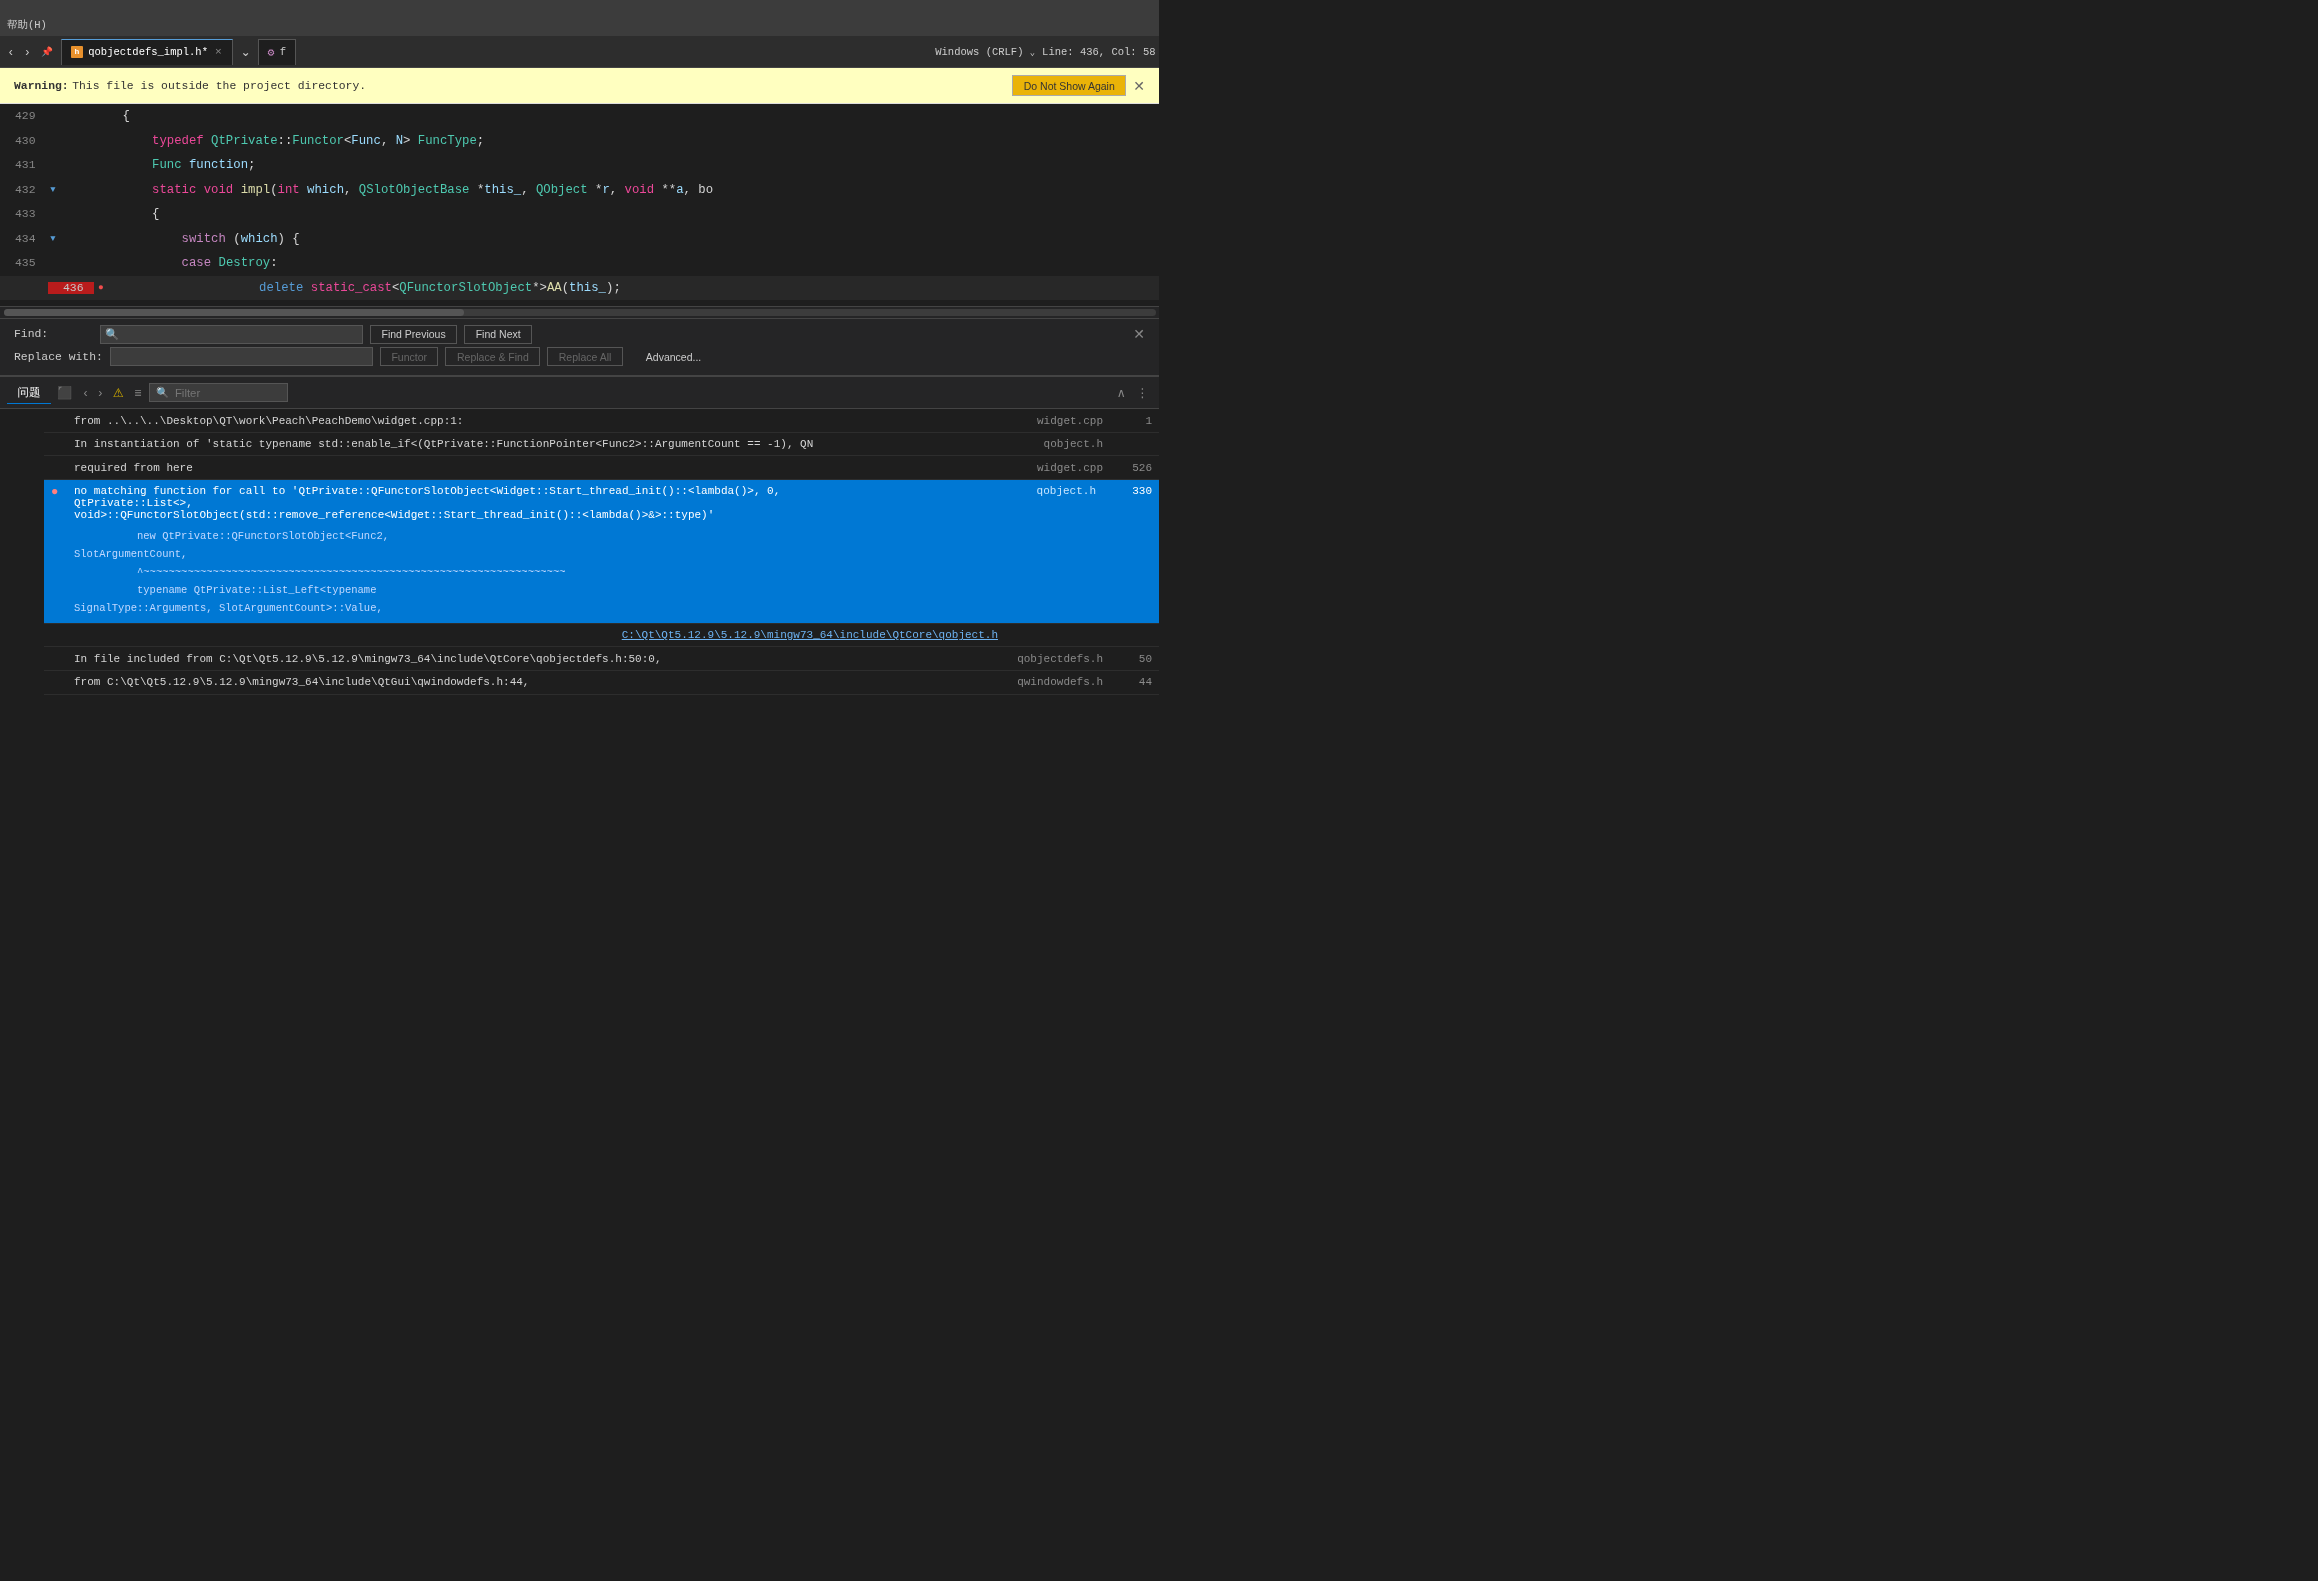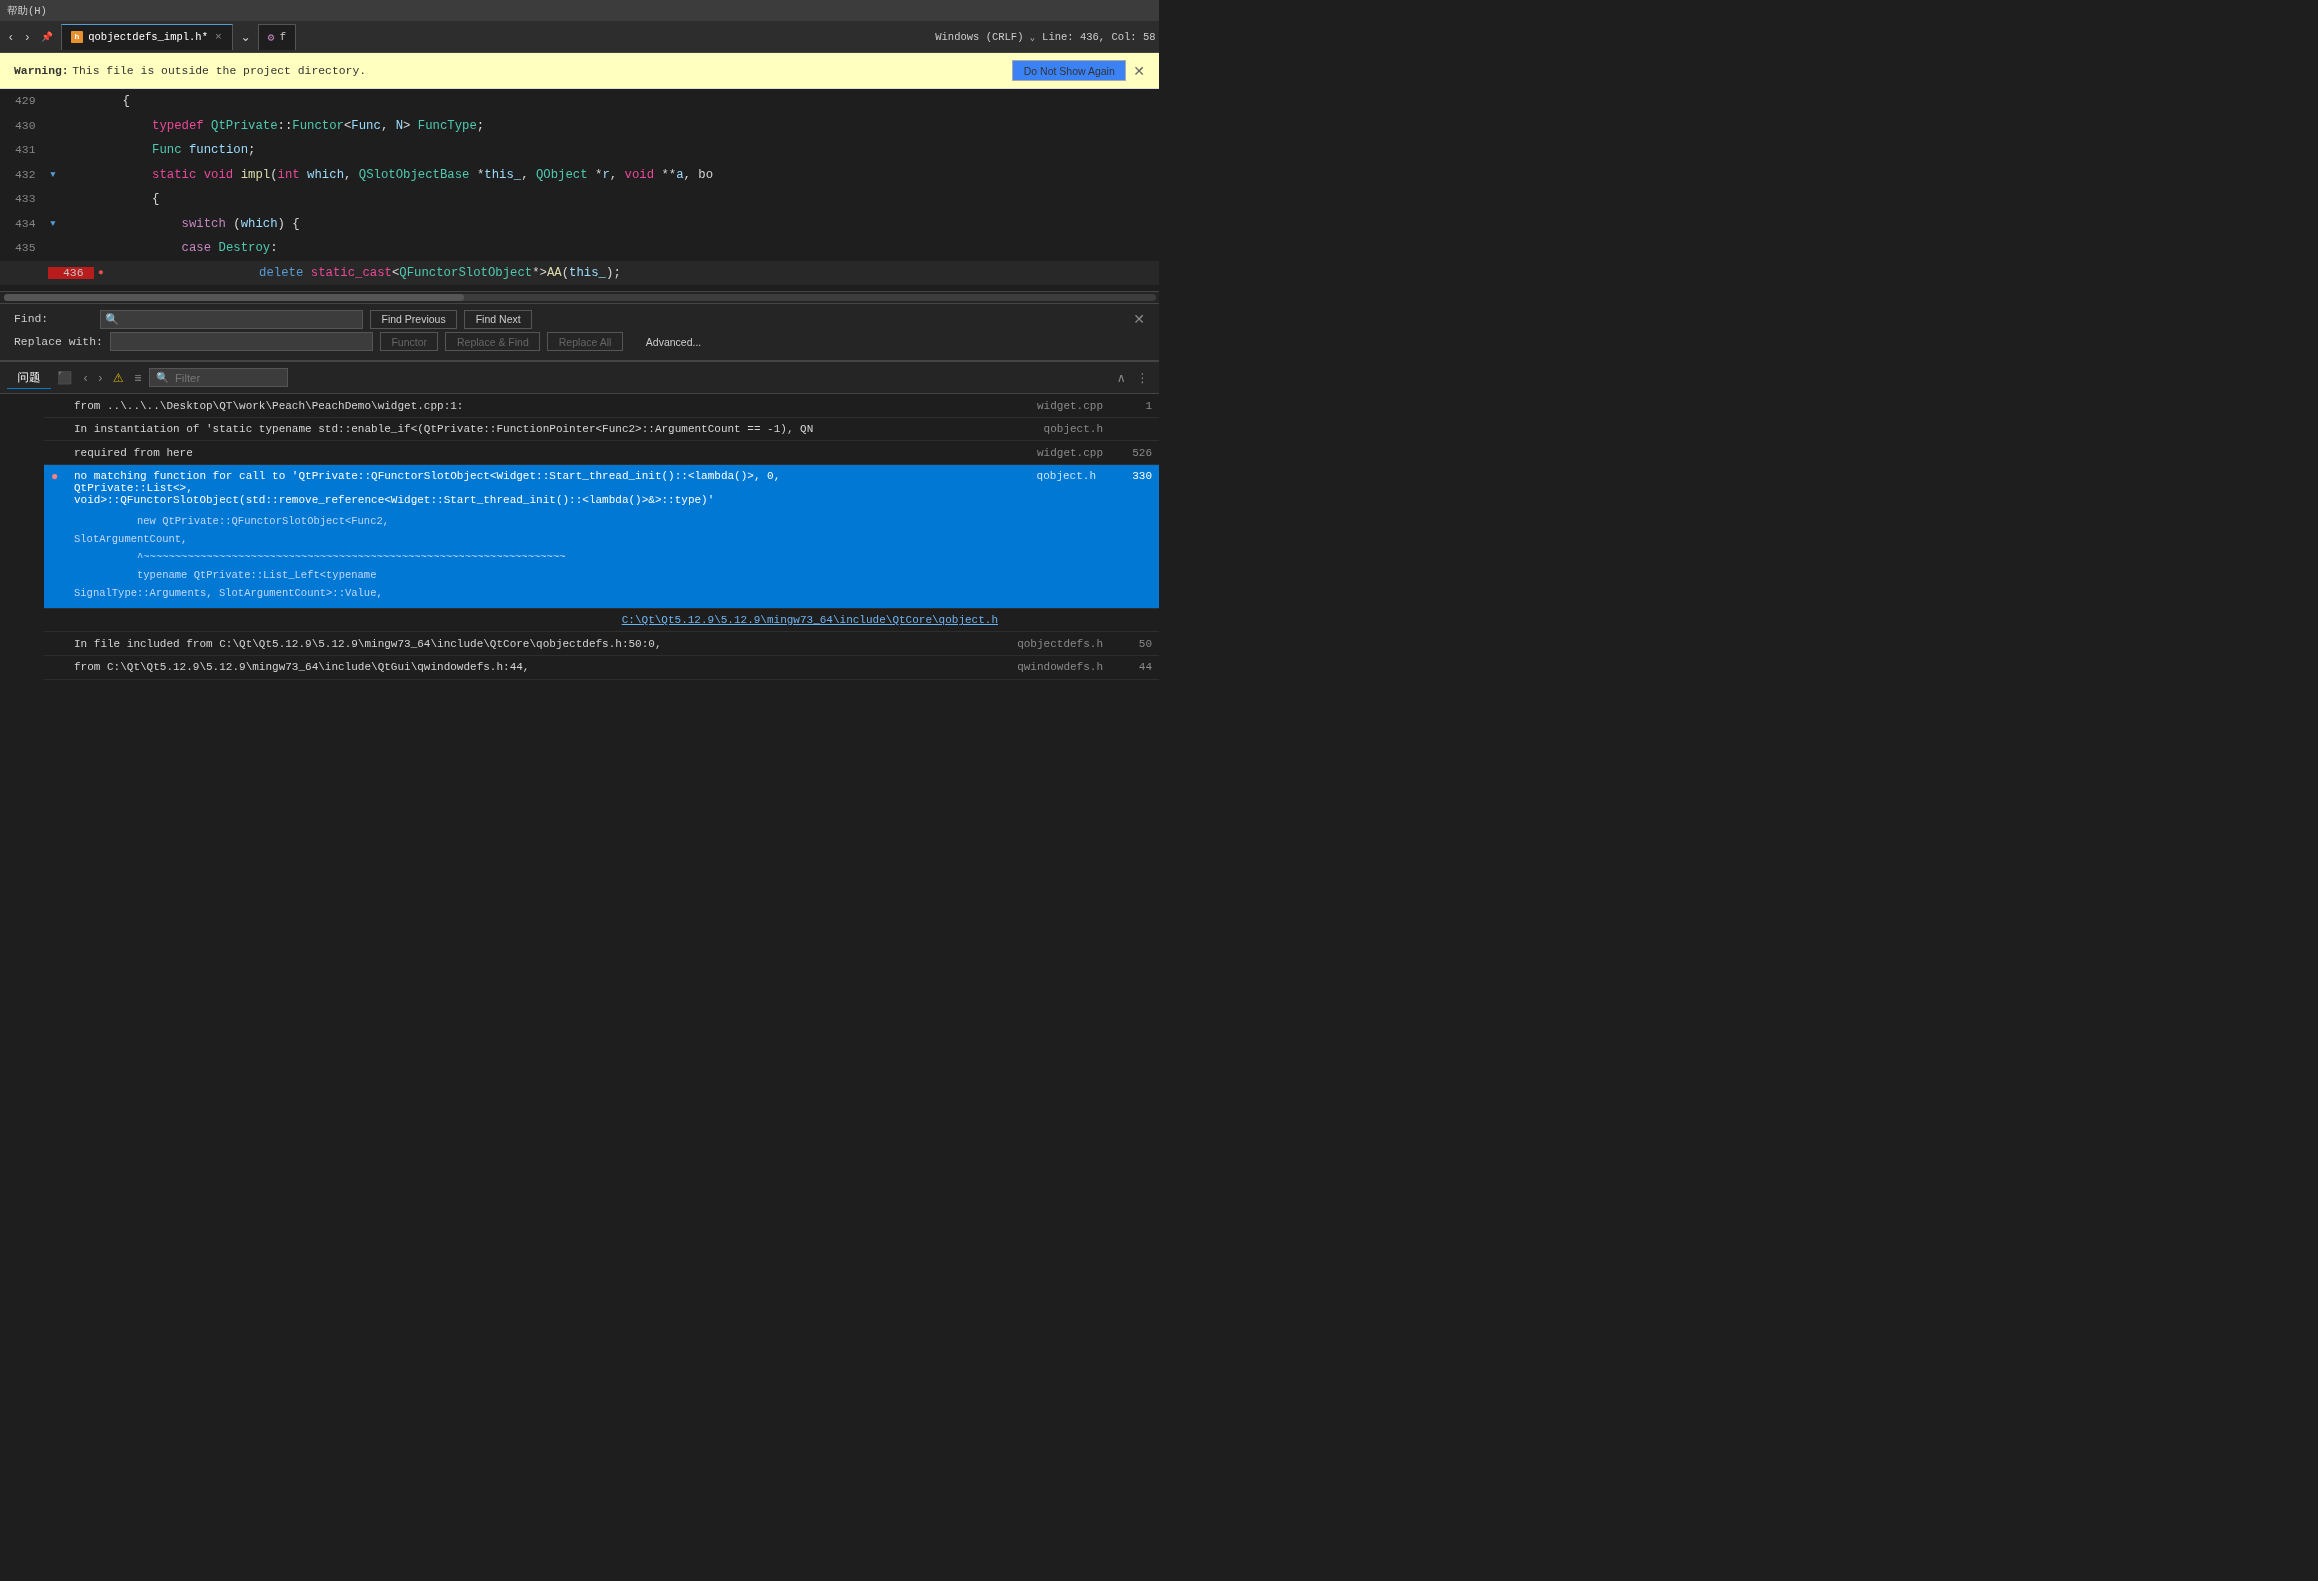--- a/index.html
+++ b/index.html
@@ -10,25 +10,24 @@
       width: 1159px;
       height: 790px;
       overflow: hidden;
       font-size: 11.4px;
     }
 
     
     .title-bar {
       background: #3c3c3c;
       color: #ccc;
-      padding: 8px 7px;
+      padding: 18px 7px;
       font-size: 10.5px;
       height: 21px;
       display: flex;
-      align-items: center;
     }
 
     
     .tab-bar {
       background: #2d2d2d;
       display: flex;
       align-items: center;
       height: 32px;
       border-bottom: 0.9px solid #444;
       padding: 0 3.5px;
@@ -119,21 +118,21 @@
       color: #333;
     }
 
     .warning-bar-right {
       display: flex;
       align-items: center;
       gap: 7px;
     }
 
     .do-not-show-btn {
-      background: #3b82f6;
+      background: #eab308;
       border: 0.9px solid #aaa;
       padding: 3.5px 10.5px;
       cursor: pointer;
       font-size: 10.5px;
       color: #333;
     }
 
     .warning-close-btn {
       background: none;
       border: none;

